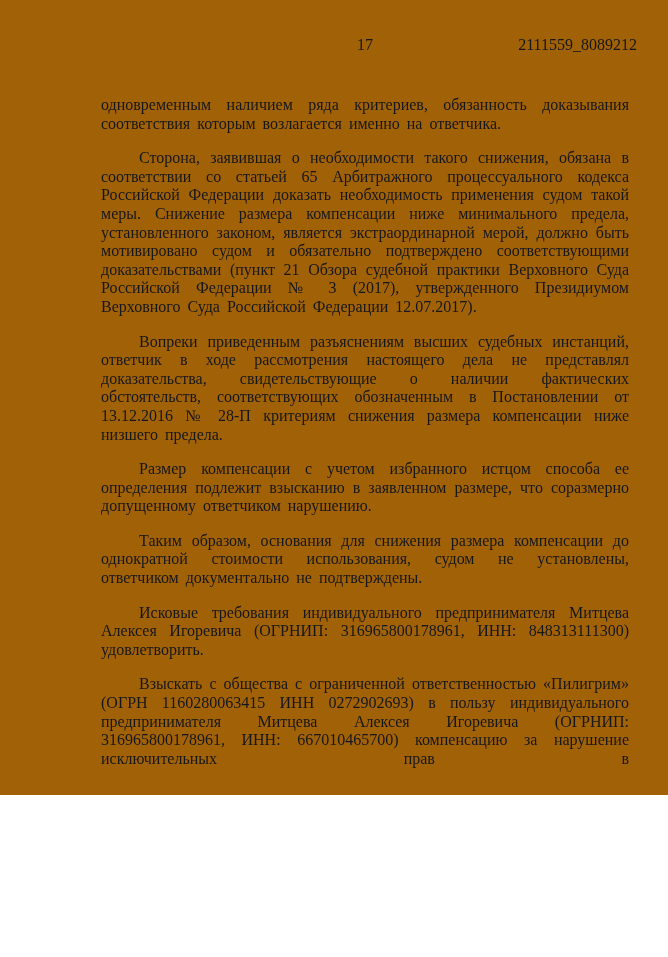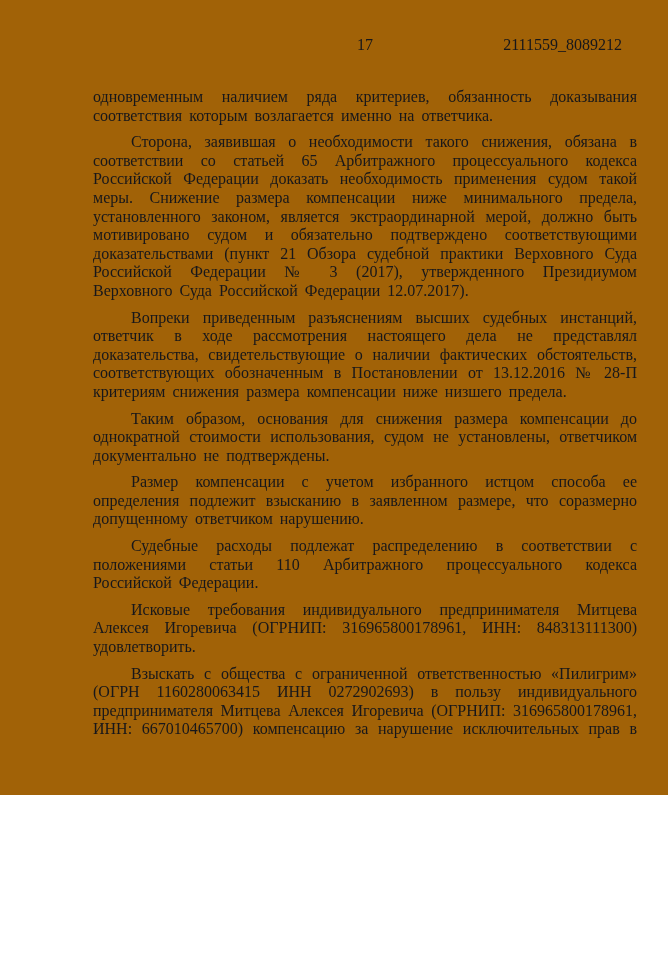--- a/index.html
+++ b/index.html
@@ -26,36 +26,36 @@
     font-size: 16px;
   }
   .page-number {
     position: absolute;
     left: 0;
     right: 0;
     text-align: center;
   }
   .document-code {
     position: absolute;
-    right: 23px;
+    right: 8px;
     top: 0;
     margin-left: 16px;
   }
   .body-text {
     position: absolute;
     top: 80px;
     left: 85px;
     width: 560px;
     font-size: 16px;
     line-height: 18.6px;
     text-align: justify;
     word-spacing: 3px;
   }
   .body-text p {
-    margin: 8px;
+    margin: 16px;
     padding: 0;
     text-indent: 38px;
   }
   .body-text p.no-indent {
     text-indent: 0;
   }
   .body-text p.continues {
     
     text-align-last: justify;
     font-family: Liberation Serif, serif;
@@ -73,22 +73,21 @@
 
   <div class="running-header">
     <span class="page-number">17</span>
     <span class="document-code">2111559_8089212</span>
   </div>
 
   <div class="body-text">
     <p class="no-indent">одновременным наличием ряда критериев, обязанность доказывания соответствия которым возлагается именно на ответчика.</p>
     <p>Сторона, заявившая о необходимости такого снижения, обязана в соответствии со статьей 65 Арбитражного процессуального кодекса Российской Федерации доказать необходимость применения судом такой меры. Снижение размера компенсации ниже минимального предела, установленного законом, является экстраординарной мерой, должно быть мотивировано судом и обязательно подтверждено соответствующими доказательствами (пункт 21 Обзора судебной практики Верховного Суда Российской Федерации № 3 (2017), утвержденного Президиумом Верховного Суда Российской Федерации 12.07.2017).</p>
     <p>Вопреки приведенным разъяснениям высших судебных инстанций, ответчик в ходе рассмотрения настоящего дела не представлял доказательства, свидетельствующие о наличии фактических обстоятельств, соответствующих обозначенным в Постановлении от 13.12.2016 № 28-П критериям снижения размера компенсации ниже низшего предела.</p>
+    <p>Размер компенсации с учетом избранного истцом способа ее определения подлежит взысканию в заявленном размере, что соразмерно допущенному ответчиком нарушению.</p>
     <p>Таким образом, основания для снижения размера компенсации до однократной стоимости использования, судом не установлены, ответчиком документально не подтверждены.</p>
-    <p>Размер компенсации с учетом избранного истцом способа ее определения подлежит взысканию в заявленном размере, что соразмерно допущенному ответчиком нарушению.</p>
-    <p>Судебные расходы подлежат распределению в соответствии с положениями статьи 110 Арбитражного процессуального кодекса Российской Федерации.</p>
 
 
     <p>Исковые требования индивидуального предпринимателя Митцева Алексея Игоревича (ОГРНИП: 316965800178961, ИНН: 848313111300) удовлетворить.</p>
     <p class="continues">Взыскать с общества с ограниченной ответственностью «Пилигрим» (ОГРН 1160280063415 ИНН 0272902693) в пользу индивидуального предпринимателя Митцева Алексея Игоревича (ОГРНИП: 316965800178961, ИНН: 667010465700) компенсацию за нарушение исключительных прав в</p>
   </div>
 
 </div>
 
 </body></html>

